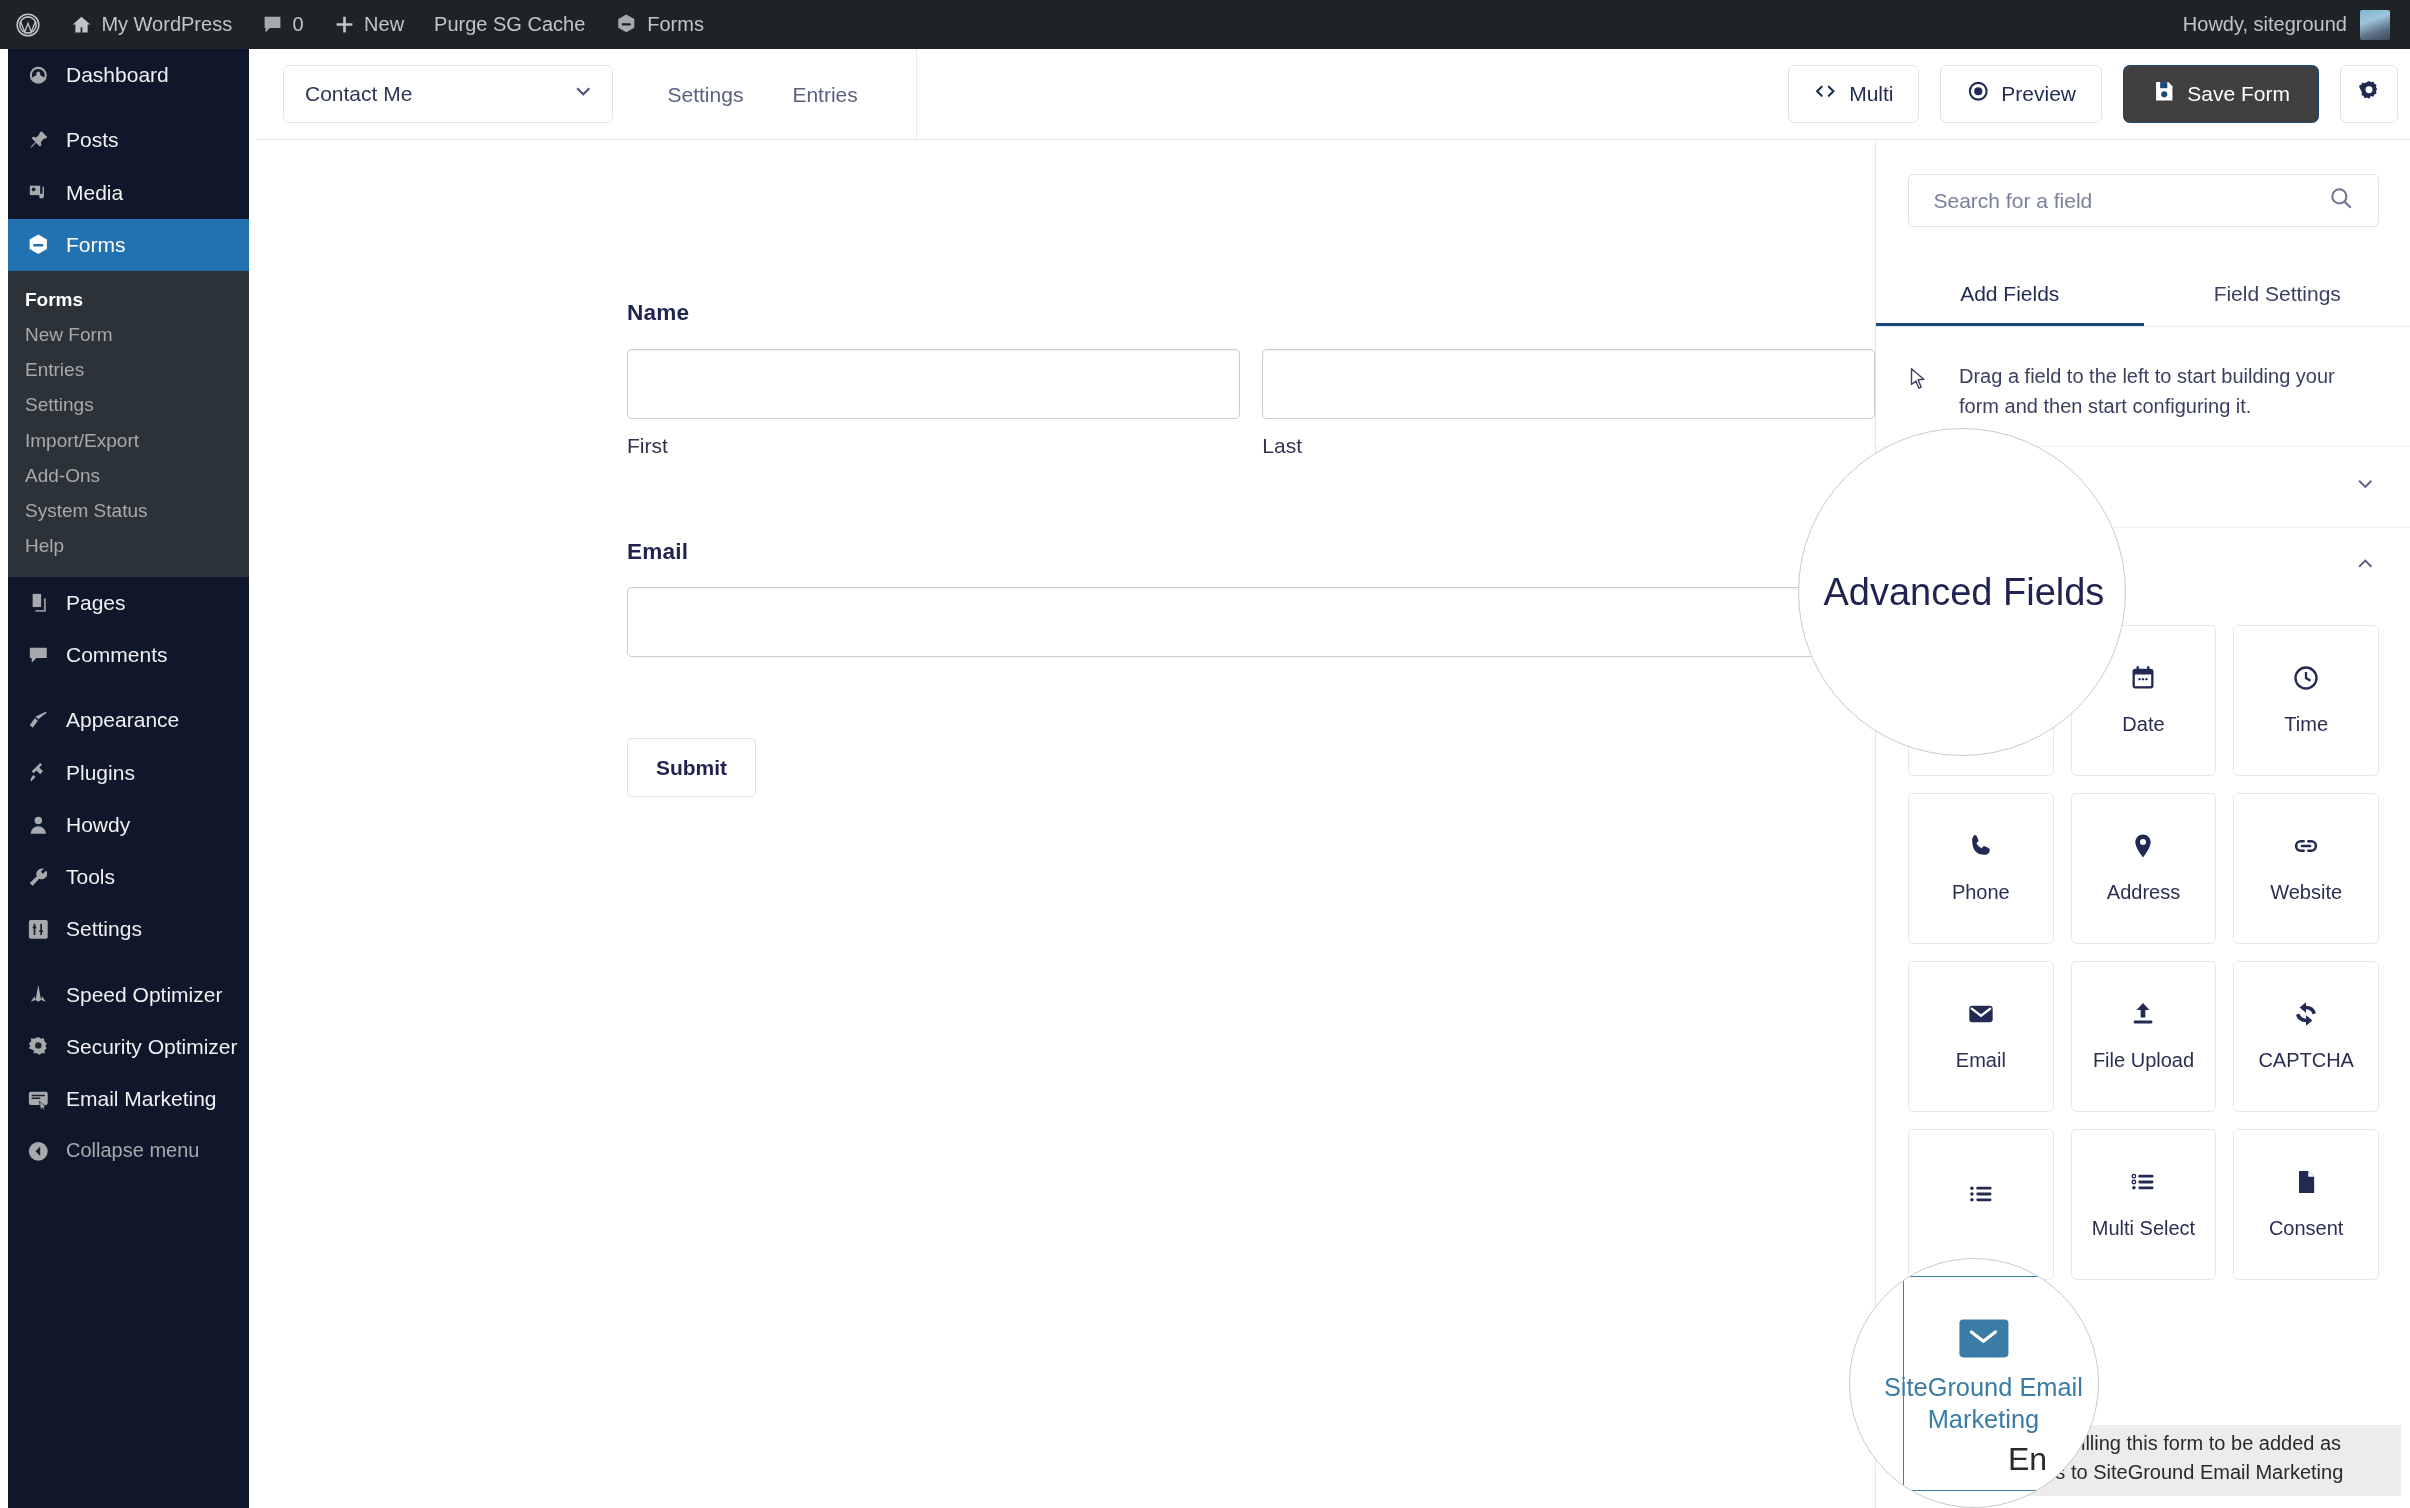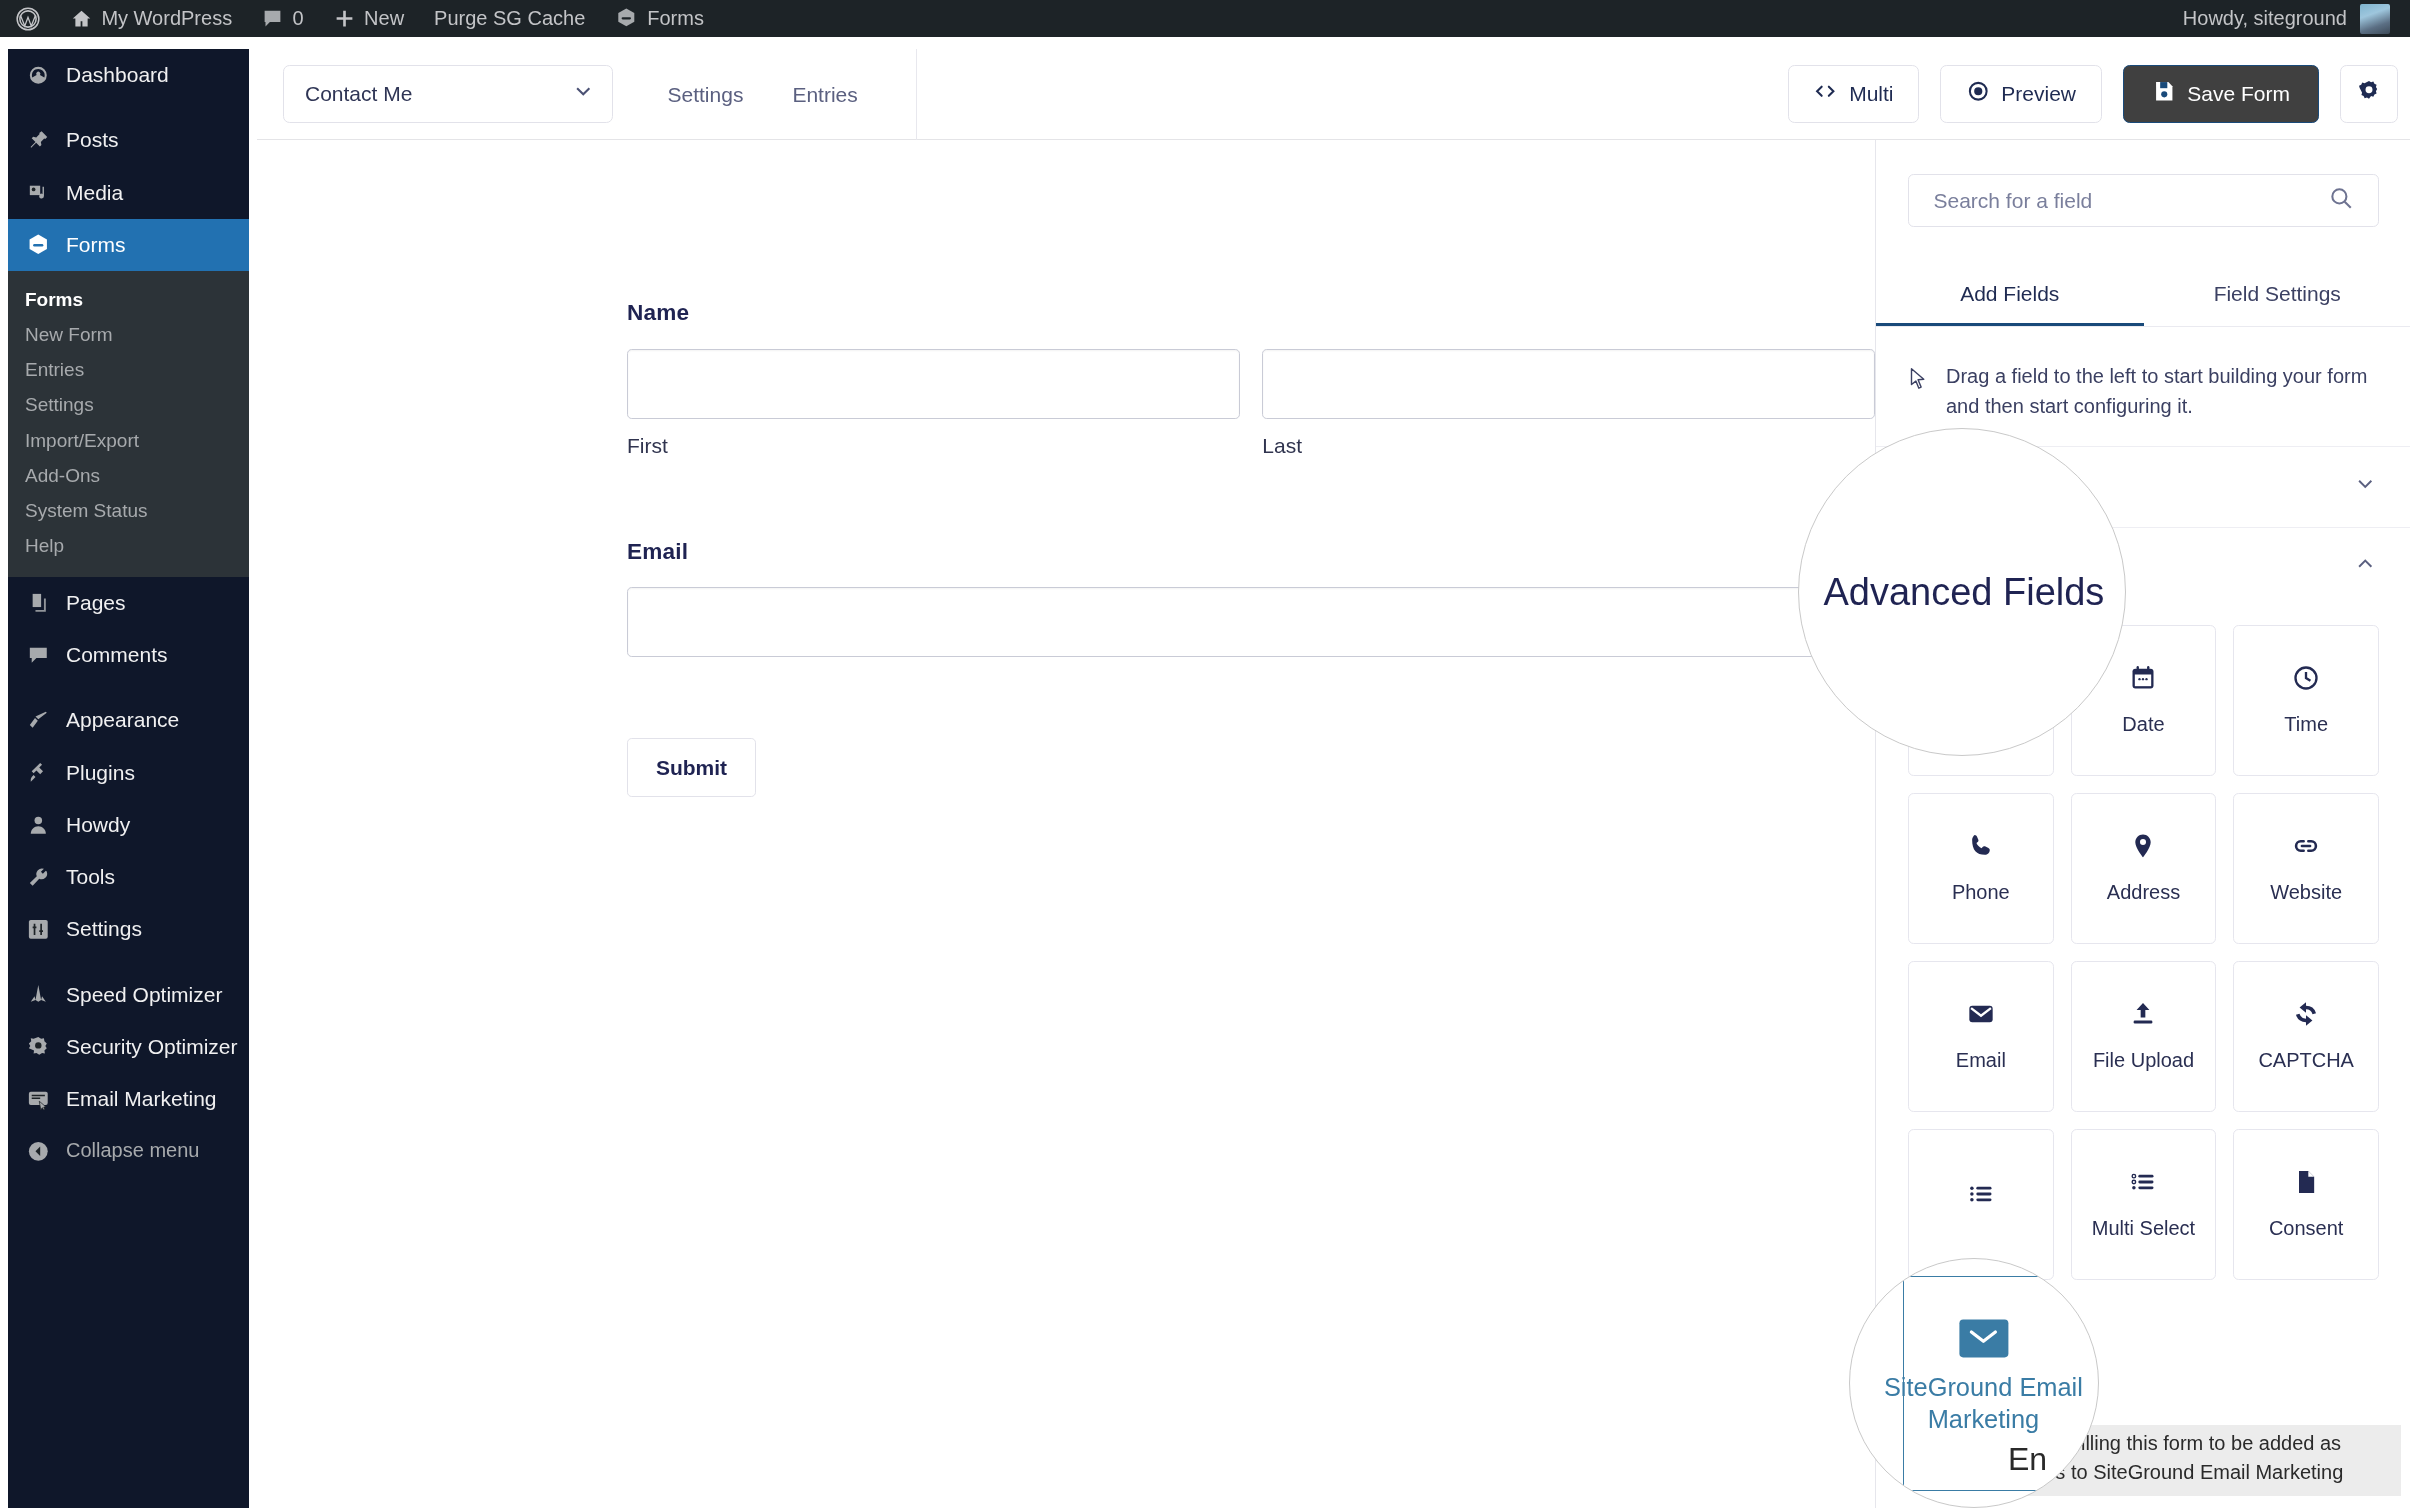--- a/index.html
+++ b/index.html
@@ -6,21 +6,21 @@
   html, body {
     width: 2411px; height: 1508px;
     font-family: "Liberation Sans", sans-serif;
     background: #ffffff;
     overflow: hidden;
   }
 
   
   #wp-adminbar {
     position: absolute; top: 0; left: 0;
-    width: 2411px; height: 37px;
+    width: 2411px; height: 49px;
     background: #1d2327;
     display: flex; align-items: center;
     color: #c3c4c7;
     font-size: 20px;
     z-index: 60;
   }
   .ab-item {
     display: flex; align-items: center; gap: 9.4px;
     height: 49px; padding: 0 15px;
     color: #c3c4c7; white-space: nowrap;
@@ -147,21 +147,21 @@
   #panel-tabs {
     display:flex; margin: 40px 0 0 0;
     border-bottom:0.9px solid #eaeaf0;
   }
   .panel-tab {
     flex:1; text-align:center; padding: 15px 0 17px 0;
     font-size:21px; color:#3c4163;
   }
   .panel-tab.active { color:#1f2b52; border-bottom: 3.8px solid #194a7a; }
   #drag-hint {
-    display:flex; gap: 17px;
+    display:flex; gap: 30px;
     padding: 34px 41px 0 32px;
     font-size: 20px; line-height: 1.5; color:#3b4062;
   }
   #drag-hint .cursor { flex: 0 0 auto; margin-top: 5.6px; }
 
   .section-row {
     display:flex; align-items:center; justify-content:space-between;
     padding: 0 34px; height: 81px;
     border-top: 0.9px solid #eeeef3;
     font-size: 21.7px; color:#1f2352; font-weight: bold;

